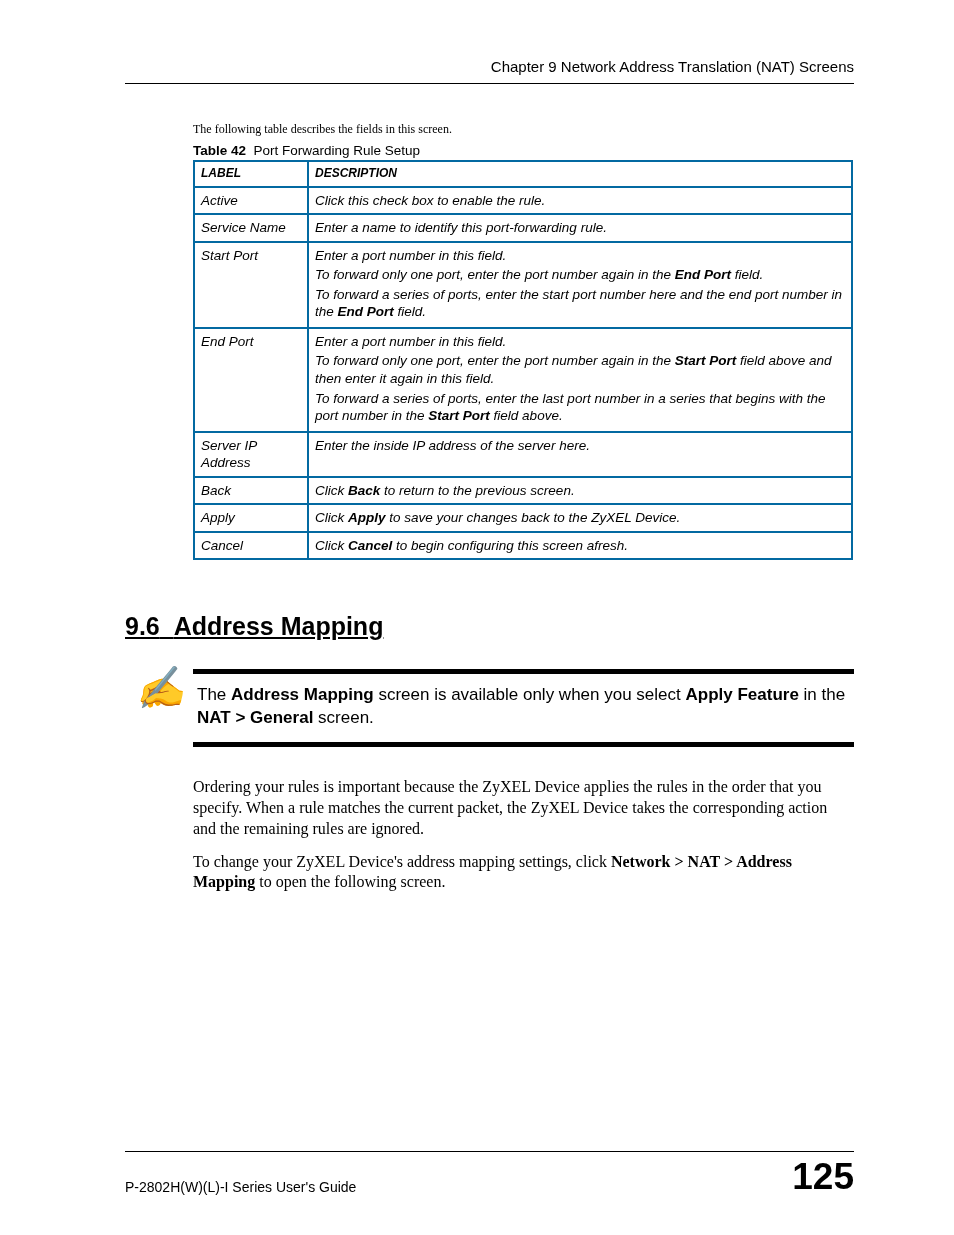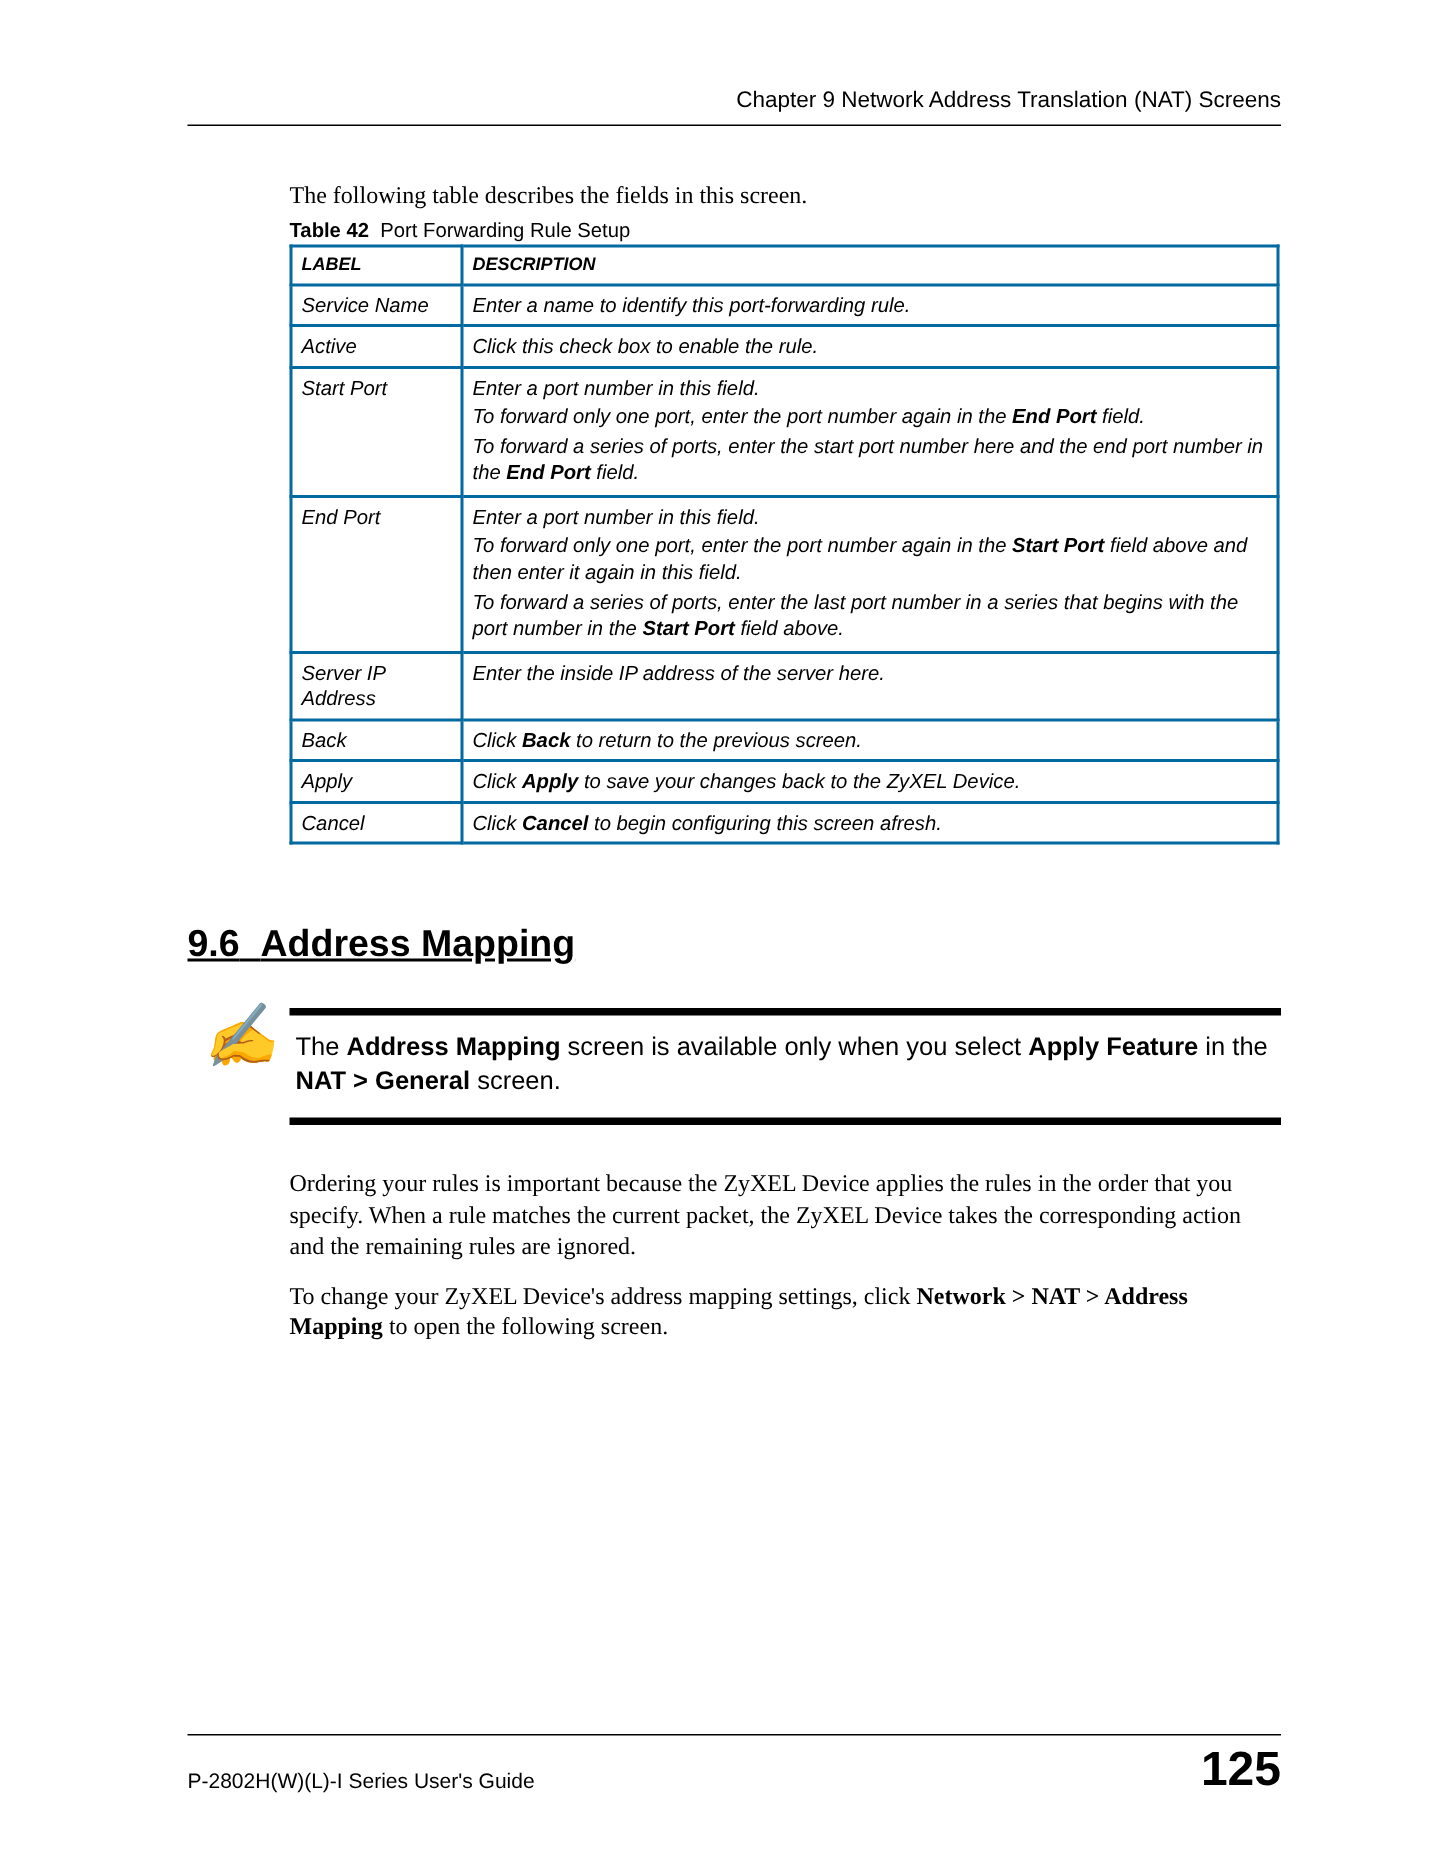--- a/index.html
+++ b/index.html
@@ -18,21 +18,21 @@
   }
   .chapter-header {
     font-family: Arial, Helvetica, sans-serif;
     font-size: 15px;
     text-align: right;
     padding-bottom: 8px;
     border-bottom: 1.5px solid #000;
     margin-bottom: 38px;
   }
   .intro-paragraph {
-    font-size: 16px;
+    font-size: 12px;
     margin-left: 68px;
     margin-bottom: 6px;
   }
   .table-caption {
     font-family: Arial, Helvetica, sans-serif;
     font-size: 13.5px;
     margin-left: 68px;
     margin-bottom: 2px;
   }
   .table-caption b { font-weight: bold; }
@@ -105,21 +105,21 @@
     bottom: 40px;
     border-top: 1.5px solid #000;
     padding-top: 6px;
     display: flex;
     justify-content: space-between;
     align-items: flex-end;
     font-family: Arial, Helvetica, sans-serif;
   }
   .footer-guide { font-size: 14px; }
   .footer-page {
-    font-size: 32px;
+    font-size: 37px;
     font-weight: bold;
     line-height: 1;
   }
 </style>
 </head>
 <body>
 
 <div class="page">
 
   <div class="chapter-header">Chapter 9 Network Address Translation (NAT) Screens</div>
@@ -130,26 +130,26 @@
     <b>Table 42</b>&nbsp;&nbsp;<span>Port Forwarding Rule Setup</span>
   </div>
 
   <table class="fields">
     <tbody>
         <tr>
       <th>LABEL</th>
       <th>DESCRIPTION</th>
     </tr>
     <tr>
+      <td class="label-col">Active</td>
+      <td>Click this check box to enable the rule.</td>
+    </tr>
+    <tr>
       <td class="label-col">Service Name</td>
       <td>Enter a name to identify this port-forwarding rule.</td>
-    </tr>
-    <tr>
-      <td class="label-col">Active</td>
-      <td>Click this check box to enable the rule.</td>
     </tr>
     <tr>
       <td class="label-col">Start Port</td>
       <td>
         <p><span>Enter a port number in this field.</span></p>
         <p><span>To forward only one port, enter the port number again in the </span><b>End Port</b><span> field.</span></p>
         <p><span>To forward a series of ports, enter the start port number here and the end port number in the </span><b>End Port</b><span> field.</span></p>
       </td>
     </tr>
     <tr>

